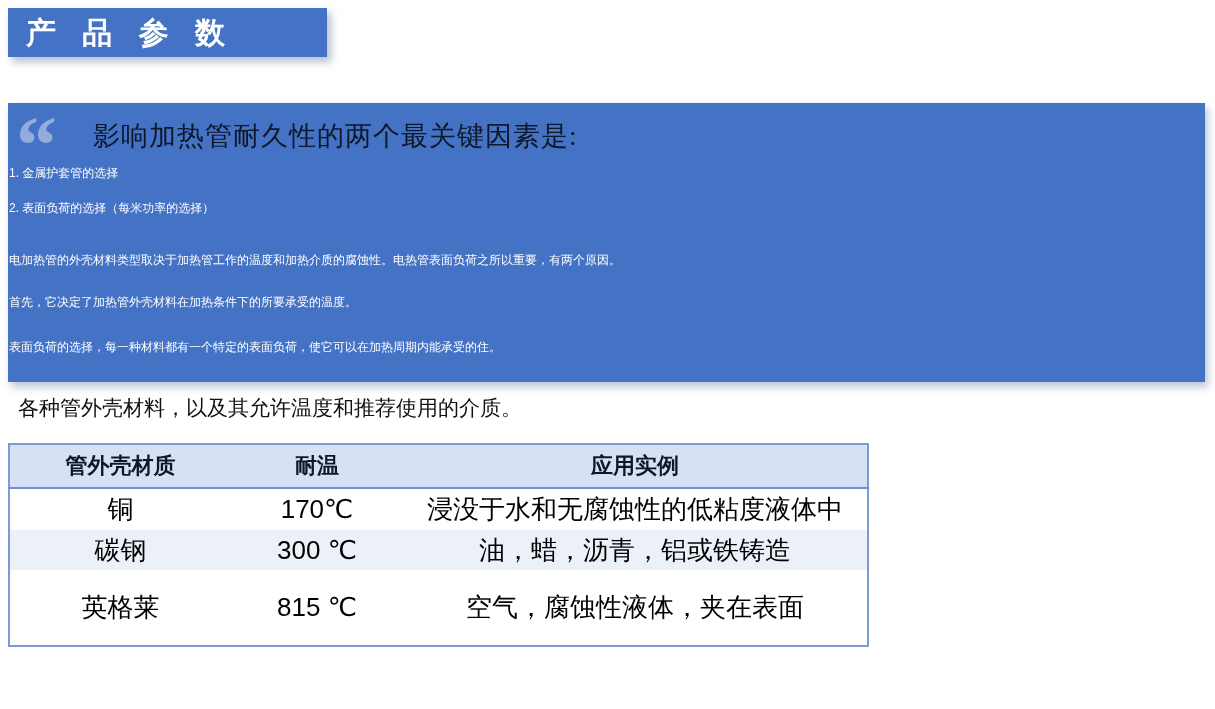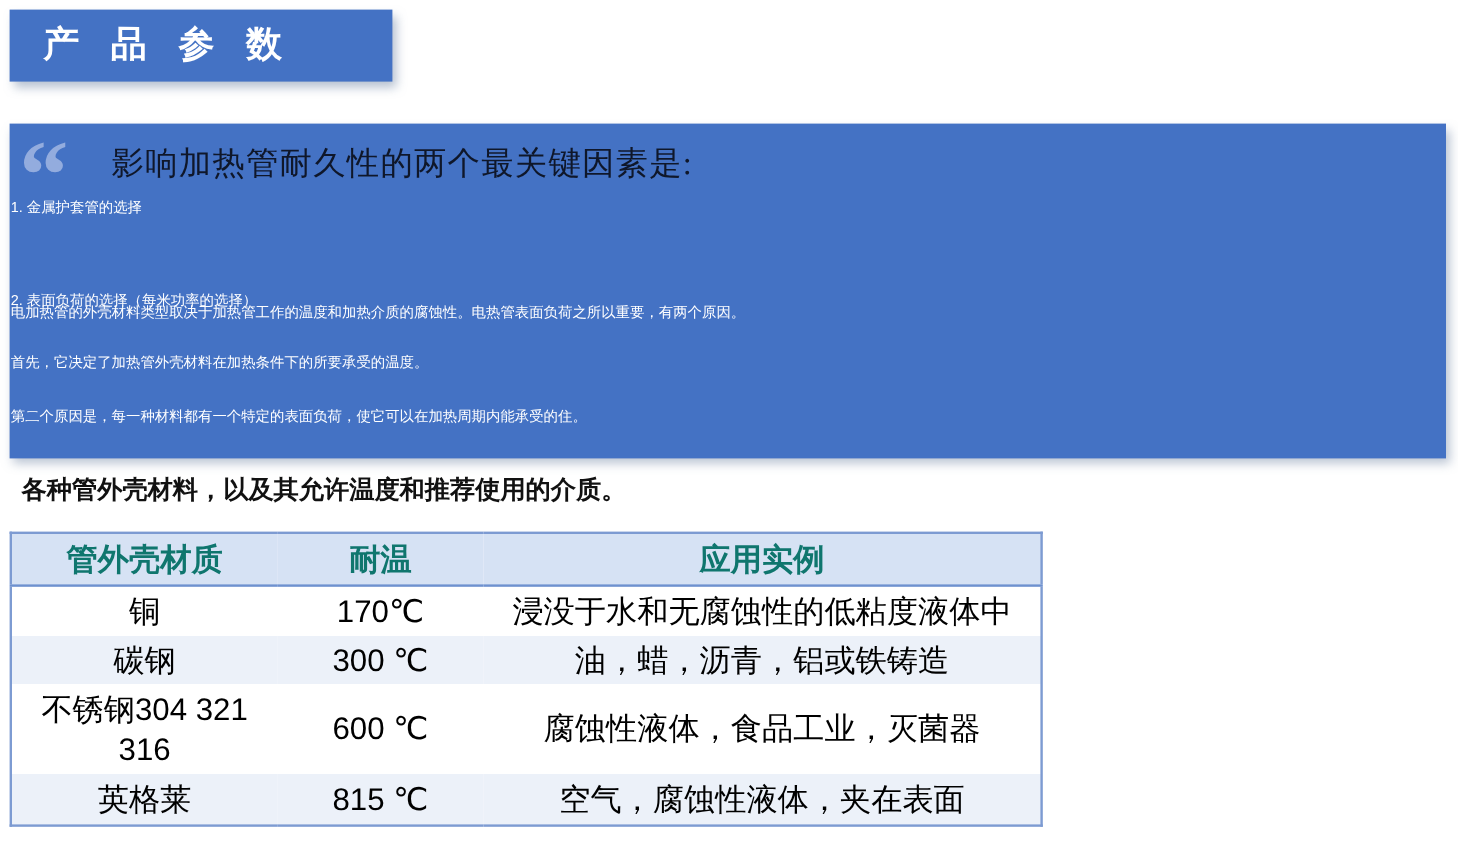--- a/index.html
+++ b/index.html
@@ -14,26 +14,26 @@
     overflow: hidden;
     font-family: "Liberation Sans", "DejaVu Sans", sans-serif;
   }
 
   
   .banner {
     position: absolute;
     left: 8px;
     top: 8px;
     width: 319px;
-    height: 60px;
+    height: 49px;
     background: #4472C4;
     box-shadow: 4px 5px 8px rgba(120, 140, 170, 0.55);
     display: flex;
     align-items: center;
-    padding-left: 28px;
+    padding-left: 18px;
     box-sizing: border-box;
   }
   .banner .banner-text {
     color: #ffffff;
     font-size: 30px;
     font-weight: bold;
     letter-spacing: 9px;
     white-space: pre;
     line-height: 1;
   }
@@ -71,32 +71,32 @@
   .quote-lines p {
     position: absolute;
     left: 1px;
     margin: 0;
     color: #ffffff;
     font-size: 12px;
     line-height: 1.15;
     white-space: nowrap;
   }
   .quote-lines p:nth-child(1) { top: 64px; }
-  .quote-lines p:nth-child(2) { top: 99px; margin-top: 42px; }
+  .quote-lines p:nth-child(2) { top: 99px; }
   .quote-lines p:nth-child(3) { top: 151px; }
   .quote-lines p:nth-child(4) { top: 193px; }
   .quote-lines p:nth-child(5) { top: 238px; }
 
   
   .caption {
     position: absolute;
     left: 18px;
     top: 394px;
     font-size: 21px;
-    font-weight: bold;
+    font-weight: normal;
     color: #111111;
     white-space: nowrap;
   }
 
   
   .mat-table {
     position: absolute;
     left: 8px;
     top: 443px;
     width: 859px;
@@ -104,22 +104,22 @@
     table-layout: fixed;
     text-align: center;
     border: 2px solid #7D9BD2;
   }
   .mat-table col:nth-child(1) { width: 222px; }
   .mat-table col:nth-child(2) { width: 172px; }
   .mat-table col:nth-child(3) { width: 465px; }
   .mat-table th {
     height: 42px;
     background: #D6E2F4;
-    color: #0f766e;
-    font-size: 26px;
+    color: #0f172a;
+    font-size: 22px;
     font-weight: bold;
     border-bottom: 2px solid #6E91CF;
     padding: 0;
   }
   .mat-table td {
     font-size: 26px;
     color: #000000;
     padding: 0;
     line-height: 1.25;
     white-space: pre-line;
@@ -142,21 +142,21 @@
   </div>
 
   <div class="quote-box">
     <span class="quote-glyph">“</span>
     <div class="quote-heading">影响加热管耐久性的两个最关键因素是:</div>
     <div class="quote-lines">
         <p>1. 金属护套管的选择</p>
         <p>2. 表面负荷的选择（每米功率的选择）</p>
         <p>电加热管的外壳材料类型取决于加热管工作的温度和加热介质的腐蚀性。电热管表面负荷之所以重要，有两个原因。</p>
         <p>首先，它决定了加热管外壳材料在加热条件下的所要承受的温度。</p>
-        <p>第二个原因是，每一种材料都有一个特定的表面负荷，使它可以在加热周期内能承受的住。</p>
+        <p>表面负荷的选择，每一种材料都有一个特定的表面负荷，使它可以在加热周期内能承受的住。</p>
       </div>
   </div>
 
   <div class="caption">各种管外壳材料，以及其允许温度和推荐使用的介质。</div>
 
   <table class="mat-table">
     <colgroup>
         <col>
         <col>
         <col>
@@ -173,26 +173,20 @@
           <td>铜</td>
           <td>170℃</td>
           <td>浸没于水和无腐蚀性的低粘度液体中</td>
         </tr>
         <tr>
           <td>碳钢</td>
           <td>300 ℃</td>
           <td>油，蜡，沥青，铝或铁铸造</td>
         </tr>
         <tr>
-          <td>不锈钢304 321
-316</td>
-          <td>600 ℃</td>
-          <td>腐蚀性液体，食品工业，灭菌器</td>
-        </tr>
-        <tr>
           <td>英格莱</td>
           <td>815 ℃</td>
           <td>空气，腐蚀性液体，夹在表面</td>
         </tr>
       </tbody>
   </table>
 
 </div>
 
 </body></html>

